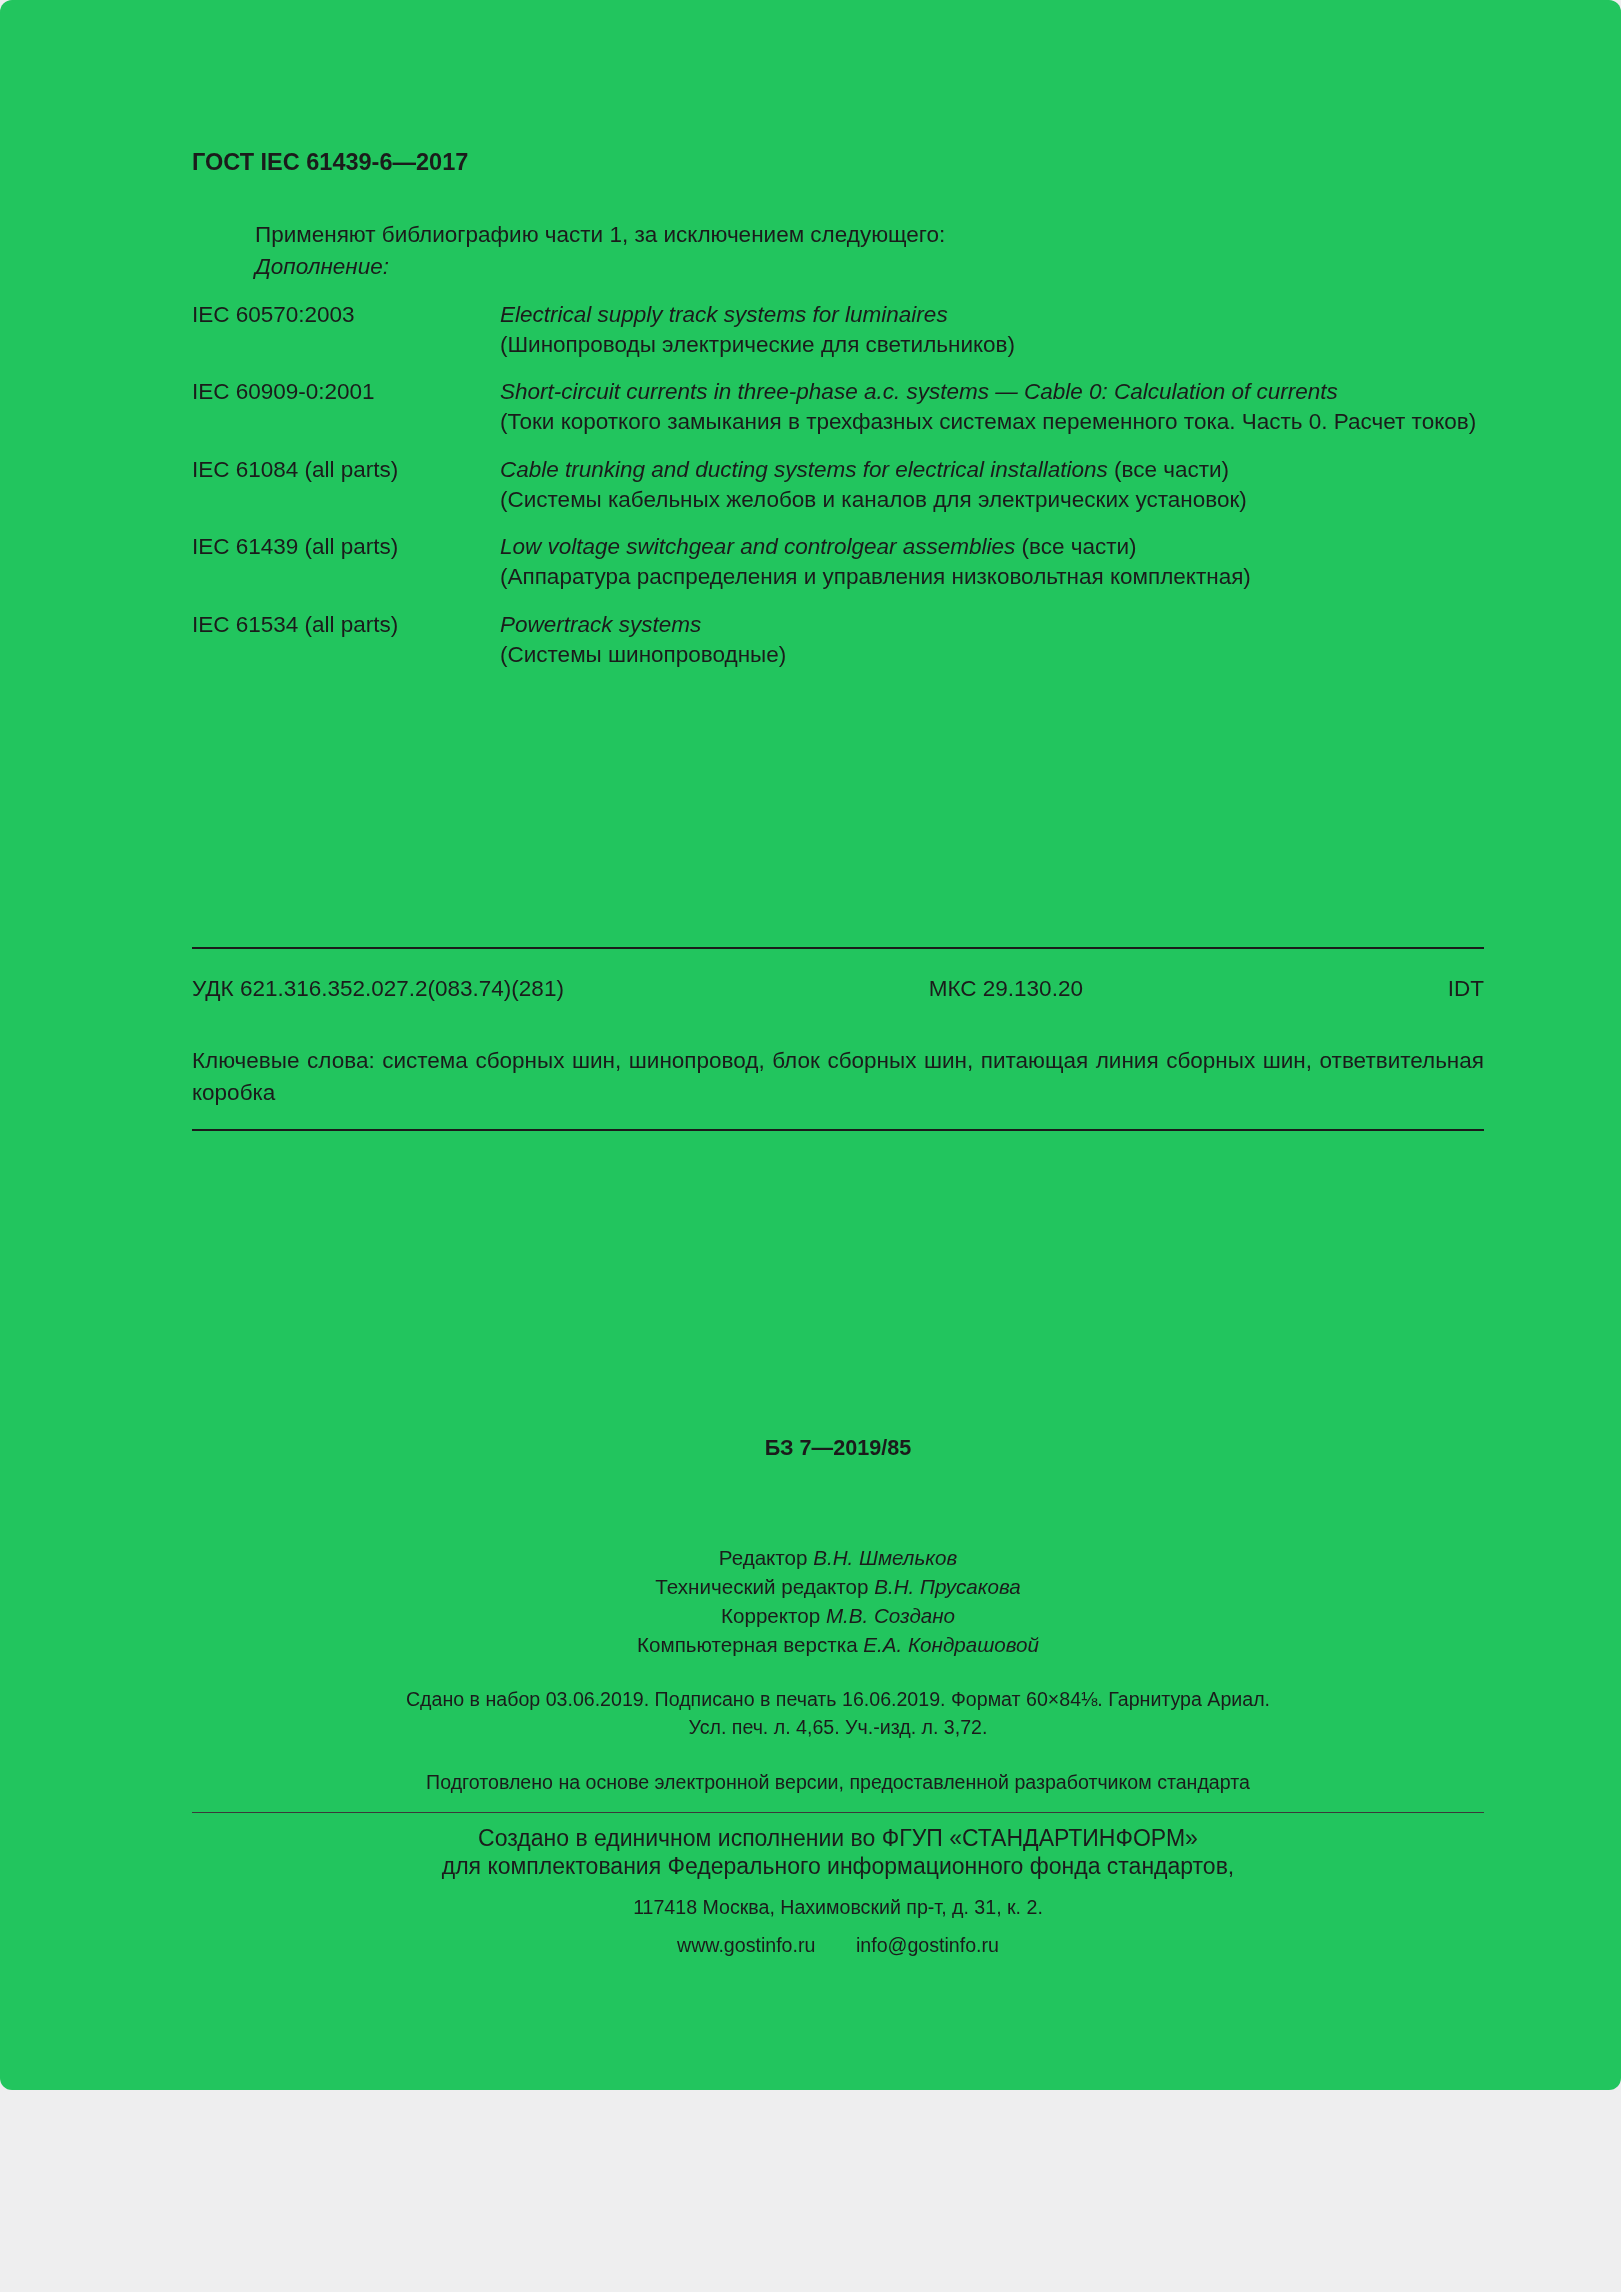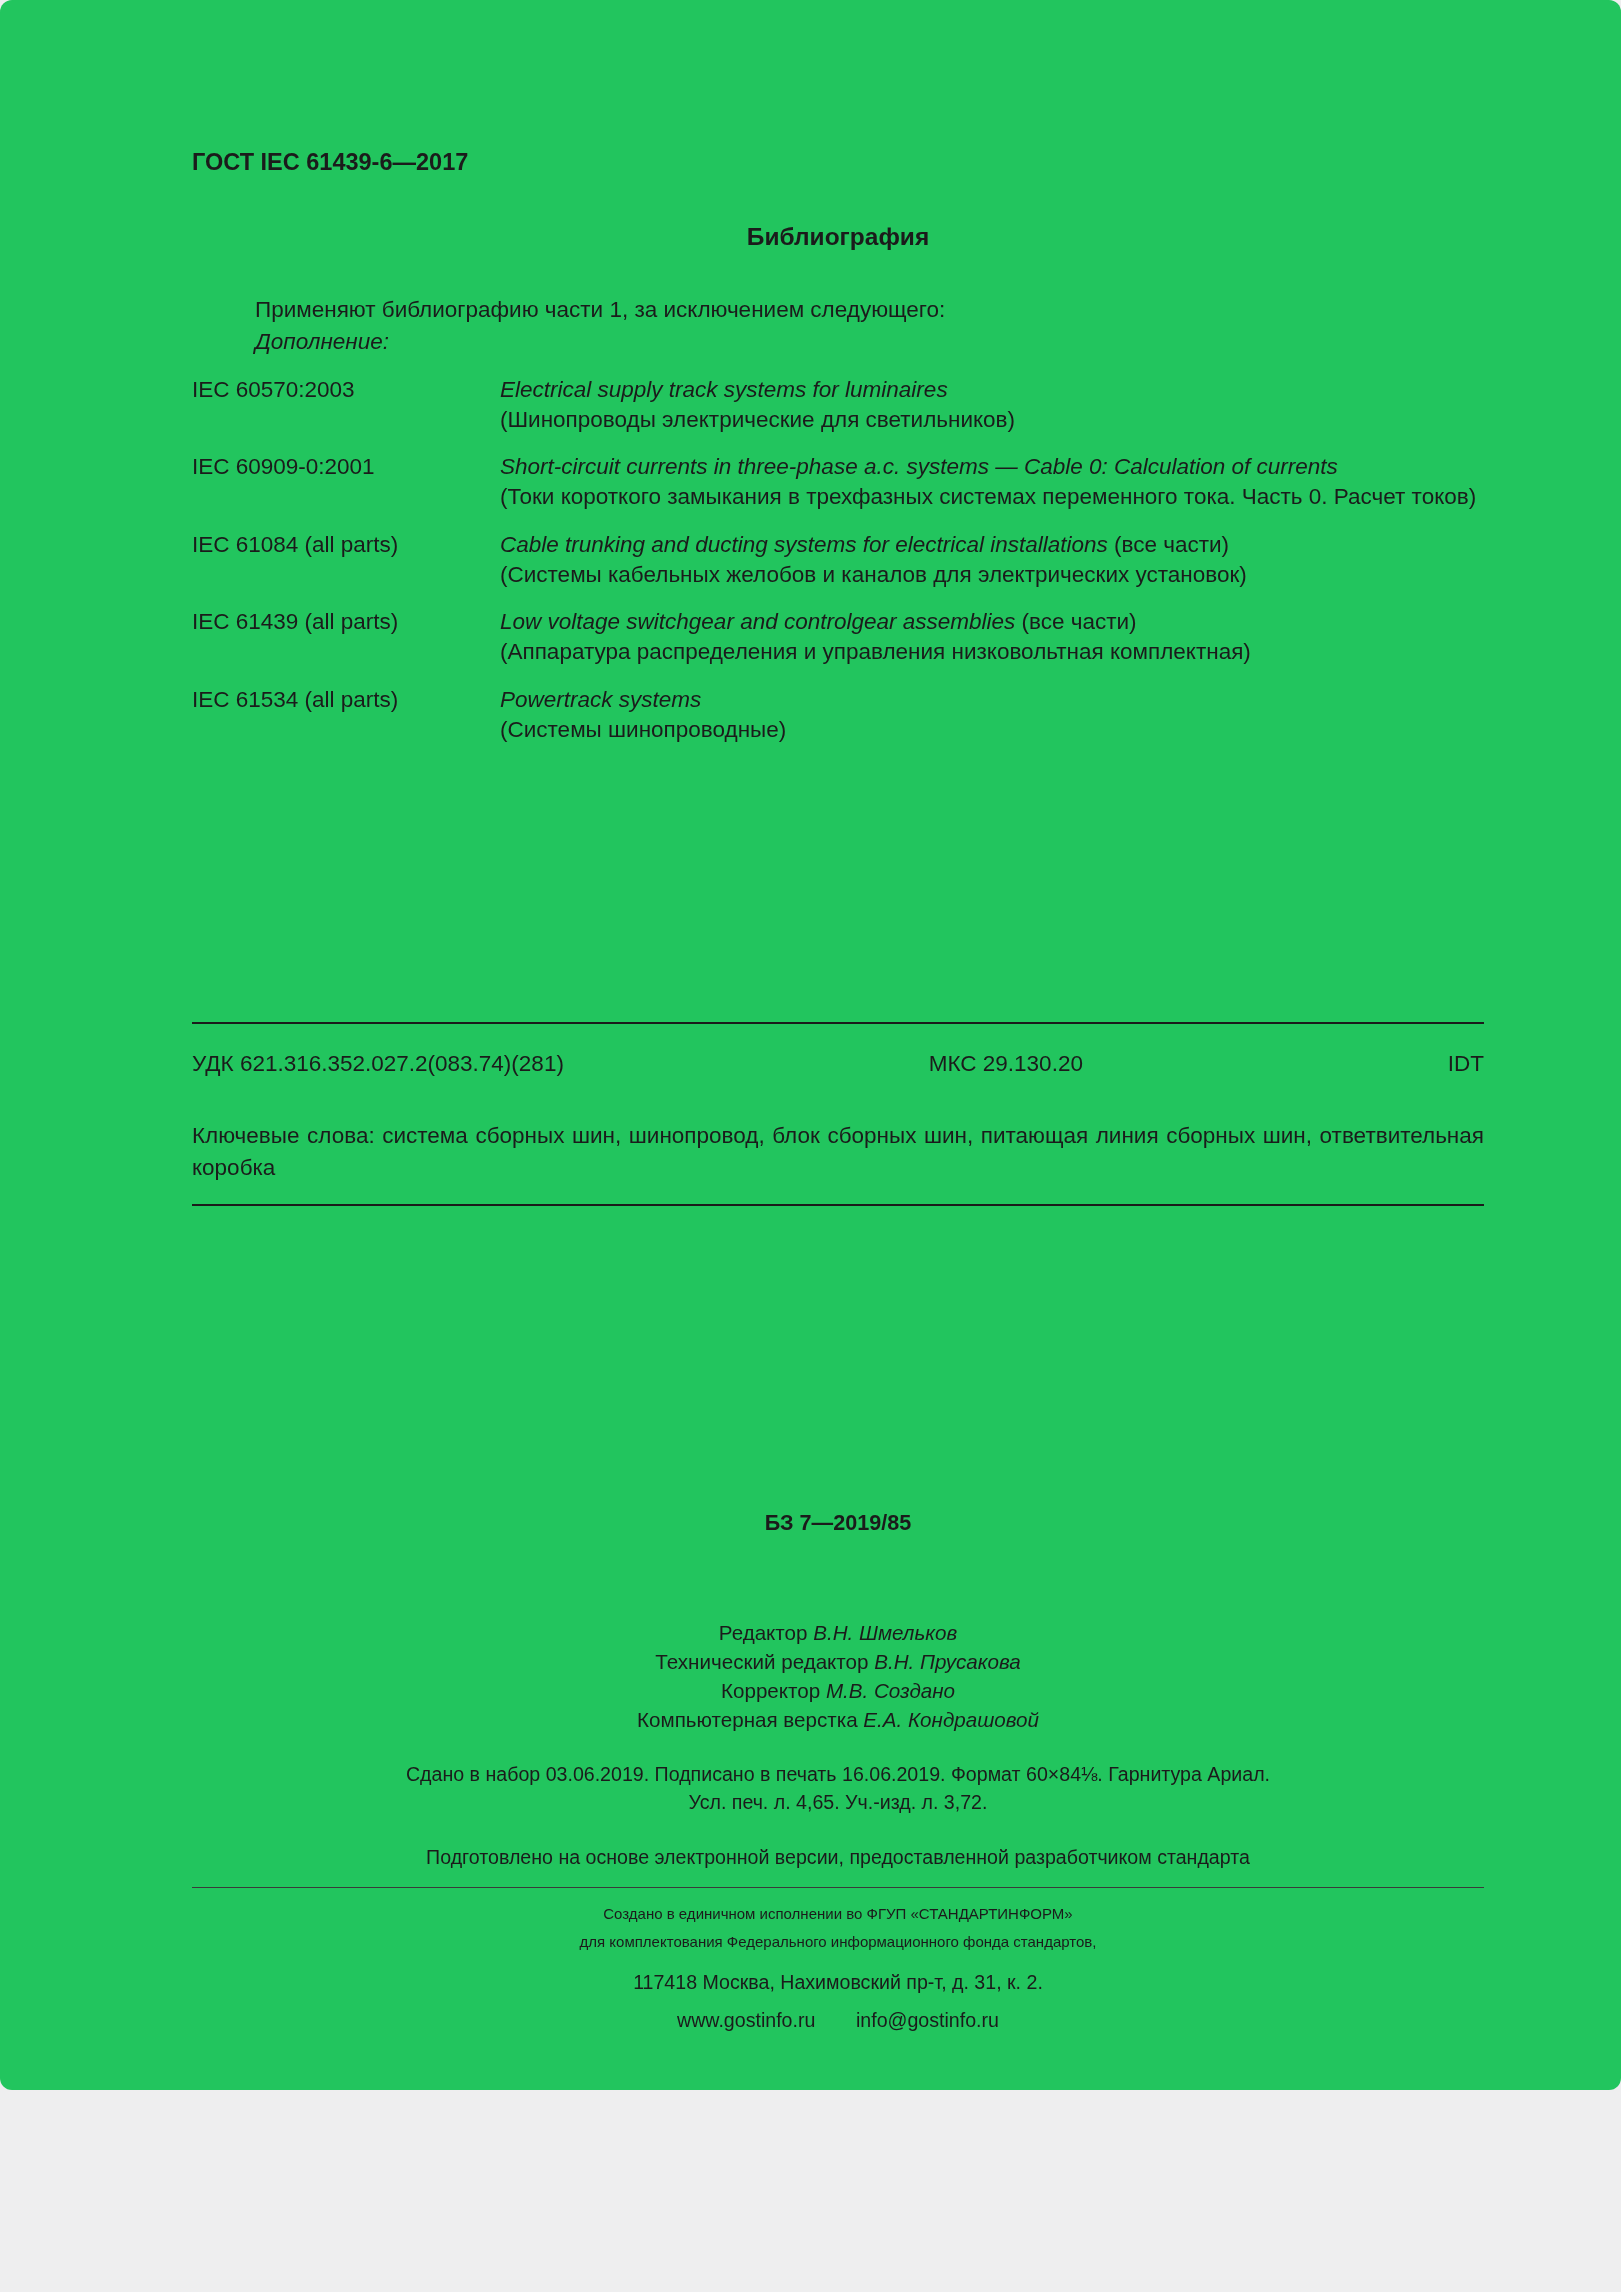--- a/index.html
+++ b/index.html
@@ -33,33 +33,32 @@
   .rule-1 { margin-top: 277px; }
   .codes-row { display: flex; justify-content: space-between; align-items: baseline; margin-top: 25.5px; }
   .keywords { margin: 41px 0 0 0; text-align: justify; line-height: 32px; }
   .rule-2 { margin-top: 19.6px; }
   .bz { text-align: center; font-weight: bold; font-size: 21.6px; margin-top: 302px; }
   .credits { margin-top: 80px; text-align: center; font-size: 20.6px; line-height: 29px; }
   .credit-name { font-style: italic; }
   .print-info { margin-top: 27.4px; text-align: center; font-size: 19.6px; line-height: 27.4px; }
   .prepared { margin: 25.5px 0 0 0; text-align: center; font-size: 19.6px; }
   .rule-3 { margin-top: 15.7px; }
-  .publisher { margin-top: 11.8px; text-align: center; font-size: 15px; line-height: 27.4px; }
+  .publisher { margin-top: 11.8px; text-align: center; font-size: 23px; line-height: 27.4px; }
   .address { margin-top: 11.8px; text-align: center; font-size: 19.6px; }
   .weblinks { margin-top: 8px; text-align: center; font-size: 19.6px; }
   .weblinks span { margin: 0 17.6px; }
 </style>
 </head>
 <body>
 
 <div class="page">
 
   <div class="doc-number">ГОСТ IEC 61439-6—2017</div>
 
-  <div class="page-title">Библиография</div>
 
   <p class="intro">Применяют библиографию части 1, за исключением следующего:</p>
   <p class="addition">Дополнение:</p>
 
   <div class="bib">
 
     <div class="bib-row">
       <div class="bib-code">IEC 60570:2003</div>
       <div class="bib-desc">
         <div><span class="bib-en">Electrical supply track systems for luminaires</span><span class="bib-suffix"></span></div>

